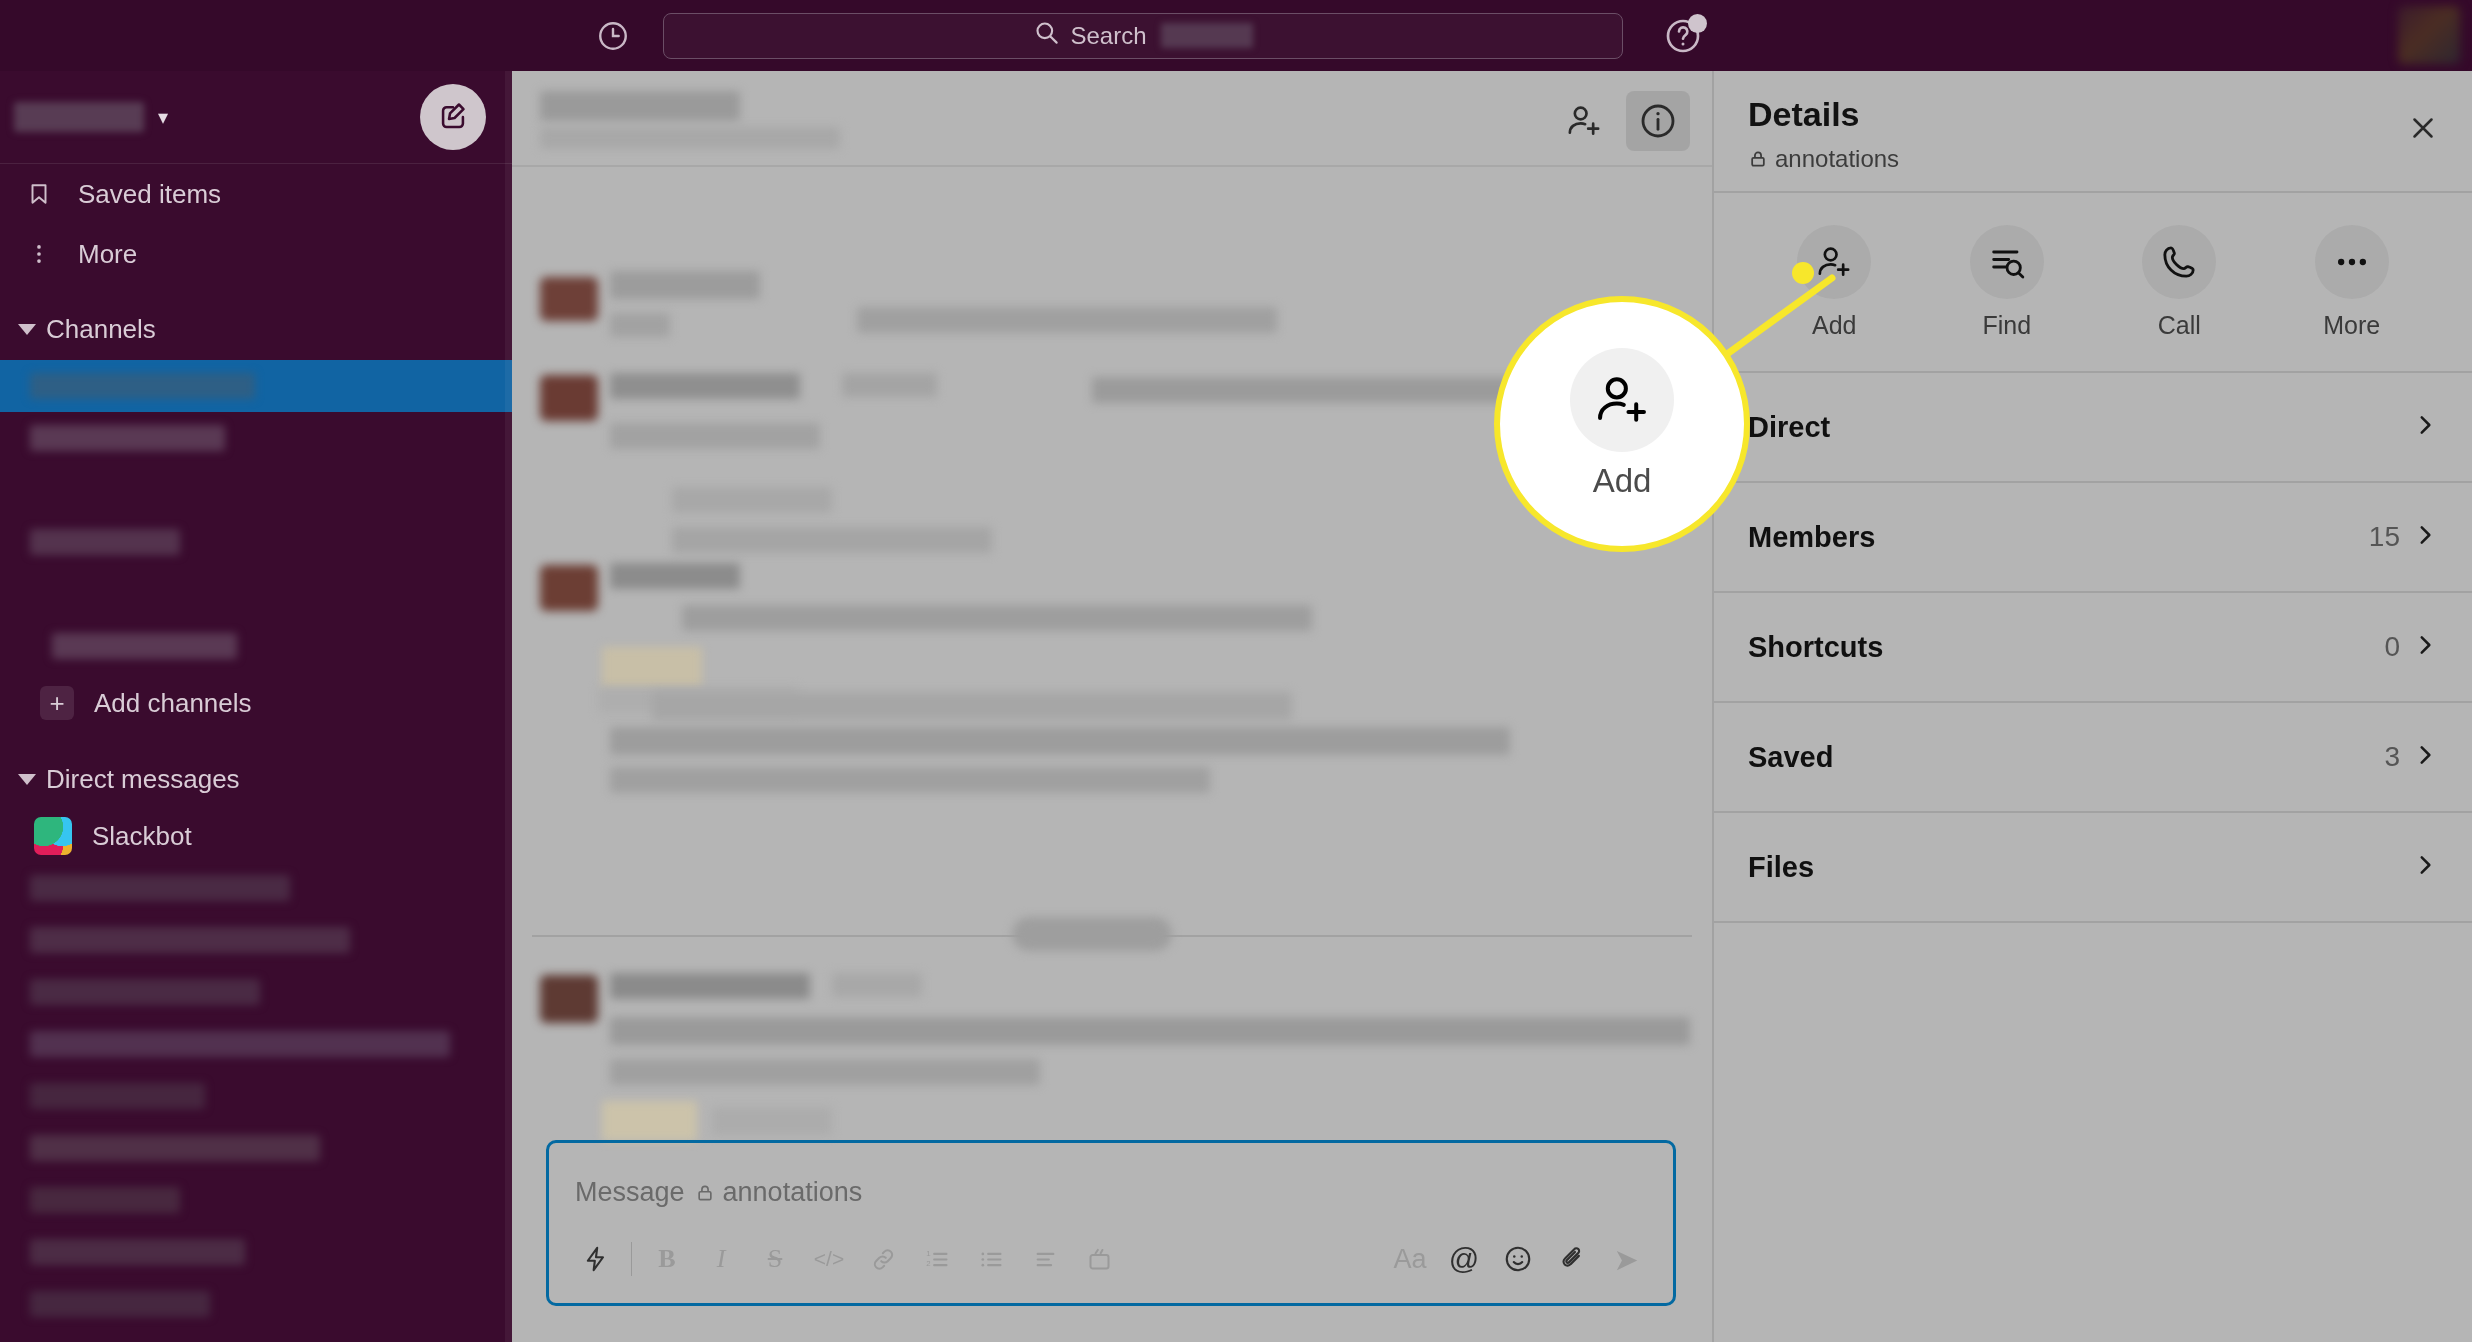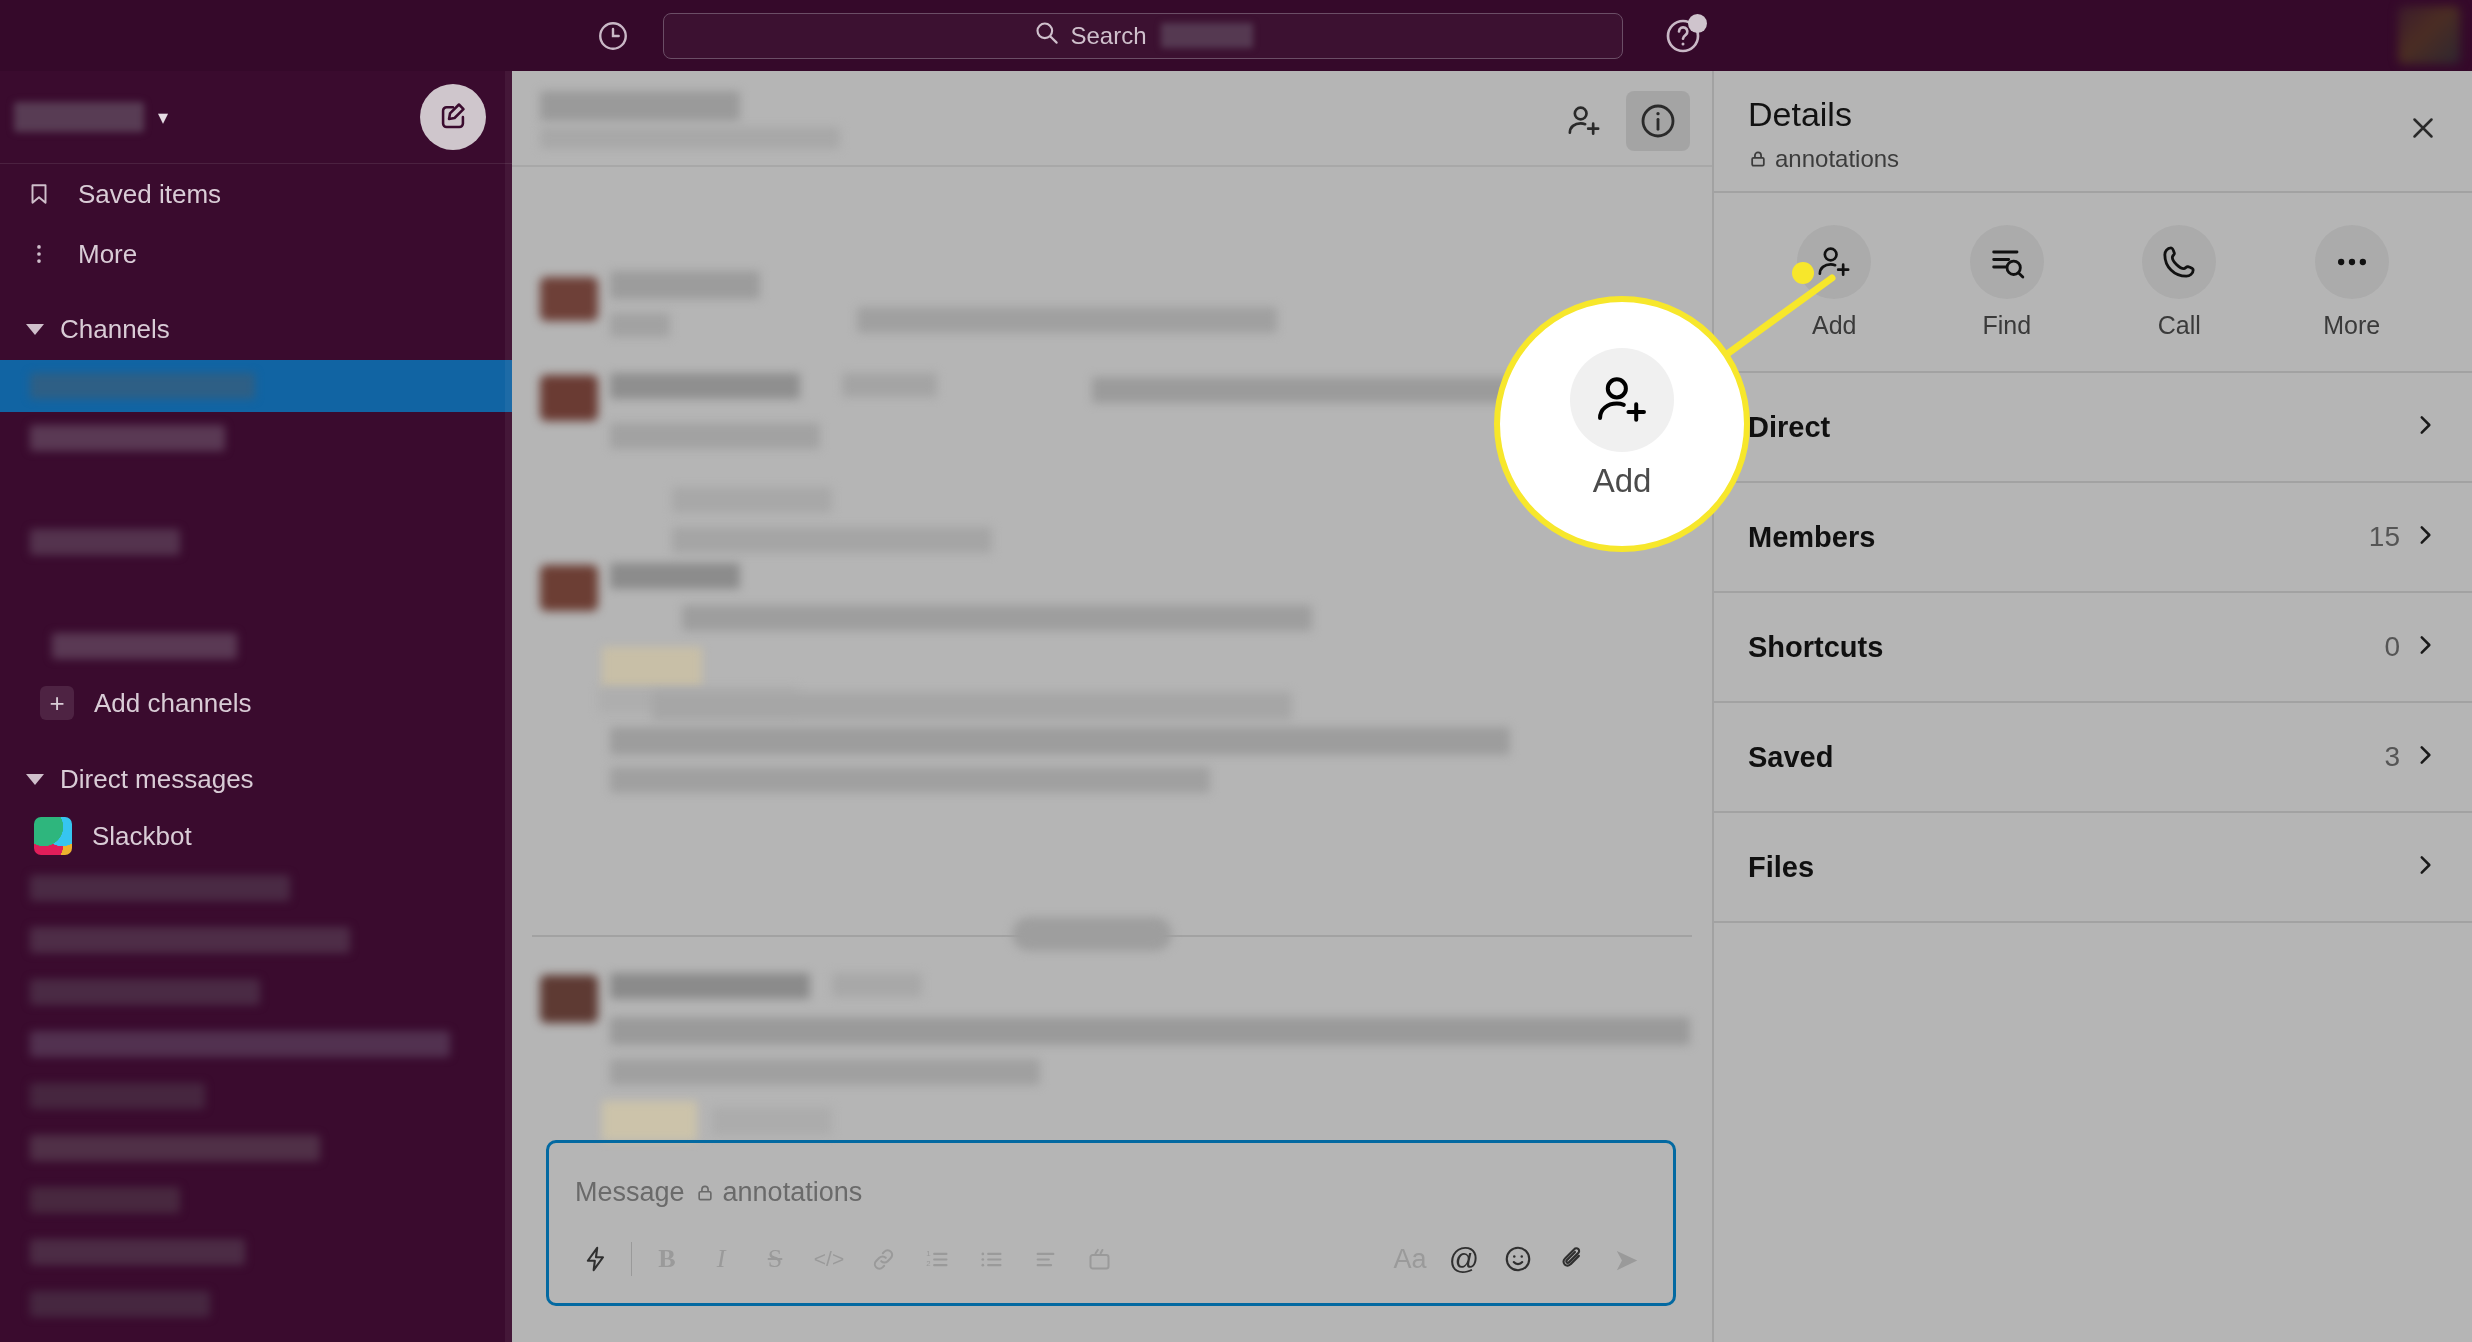--- a/index.html
+++ b/index.html
@@ -68,22 +68,22 @@
     width: 66px; height: 66px; border-radius: 50%; background: #CFC6CC;
     display: flex; align-items: center; justify-content: center; color: #3A0B2E;
   }
   .sb-divider { height: 1px; background: rgba(255,255,255,0.09); }
   .nav-item {
     height: 60px; display: flex; align-items: center; gap: 22px;
     padding-left: 22px; color: #D9CCD6; font-size: 26px;
   }
   .nav-icon { width: 34px; display: flex; align-items: center; justify-content: center; color: #CFBFCB; }
   .section-head {
-    height: 62px; display: flex; align-items: center; gap: 16px;
-    padding-left: 26px; color: #D9CCD6; font-size: 26px; margin-top: 14px;
+    height: 62px; display: flex; align-items: center; gap: 10px;
+    padding-left: 18px; color: #D9CCD6; font-size: 26px; margin-top: 14px;
   }
   .tri { width: 0; height: 0; border-left: 9px solid transparent; border-right: 9px solid transparent; border-top: 11px solid #CFBFCB; }
   .ch-row { height: 52px; display: flex; align-items: center; padding-left: 30px; }
   .ch-row.selected { background: #1164A3; }
   .ch-redact { height: 26px; border-radius: 3px; filter: blur(4px); }
   .dm-redact { height: 26px; border-radius: 3px; filter: blur(4px); }
   .addrow {
     height: 62px; display: flex; align-items: center; gap: 20px; padding-left: 40px;
     color: #D9CCD6; font-size: 26px;
   }
@@ -155,21 +155,21 @@
   .tb-icon.strong { color: #2F2F2F; }
   .tb-sep { width: 1px; height: 34px; background: #9A9A9A; margin: 0 8px; }
   .tb-right { margin-left: auto; display: flex; align-items: center; }
 
   
   .details {
     position: absolute; left: 1712px; top: 71px; width: 760px; height: 1271px;
     background: #B5B5B5; border-left: 2px solid rgba(0,0,0,0.10);
   }
   .d-header { position: relative; height: 122px; border-bottom: 2px solid rgba(0,0,0,0.10); }
-  .d-title { position: absolute; left: 34px; top: 24px; font-size: 34px; font-weight: normal; color: #121212; }
+  .d-title { position: absolute; left: 34px; top: 24px; font-size: 34px; font-weight: bold; color: #121212; }
   .d-sub { position: absolute; left: 34px; top: 74px; font-size: 24px; color: #3C3C3C; display: flex; align-items: center; gap: 7px; }
   .d-close { position: absolute; right: 26px; top: 34px; width: 46px; height: 46px; display:flex; align-items:center; justify-content:center; color:#2A2A2A; }
 
   .d-actions { height: 180px; display: flex; align-items: center; padding: 0 34px; border-bottom: 2px solid rgba(0,0,0,0.10); }
   .d-action { flex: 1; display: flex; flex-direction: column; align-items: center; gap: 12px; }
   .d-action-ico {
     width: 74px; height: 74px; border-radius: 50%; background: rgba(0,0,0,0.055);
     display: flex; align-items: center; justify-content: center; color: #111;
   }
   .d-action-lbl { font-size: 25px; color: #3A3A3A; }

